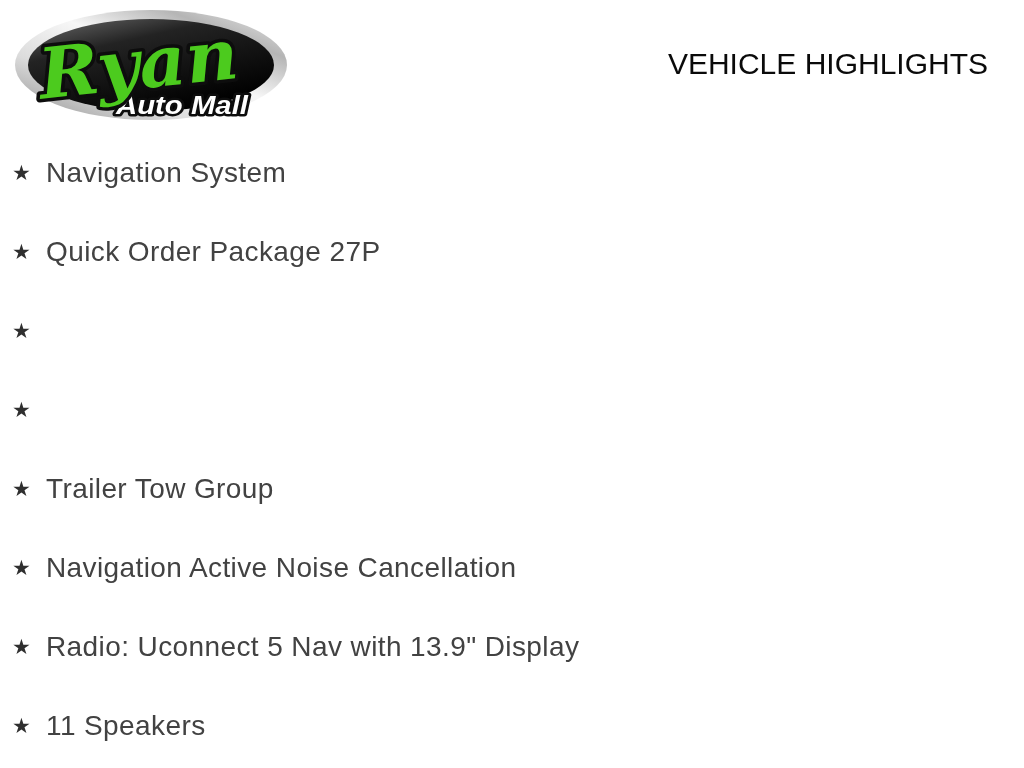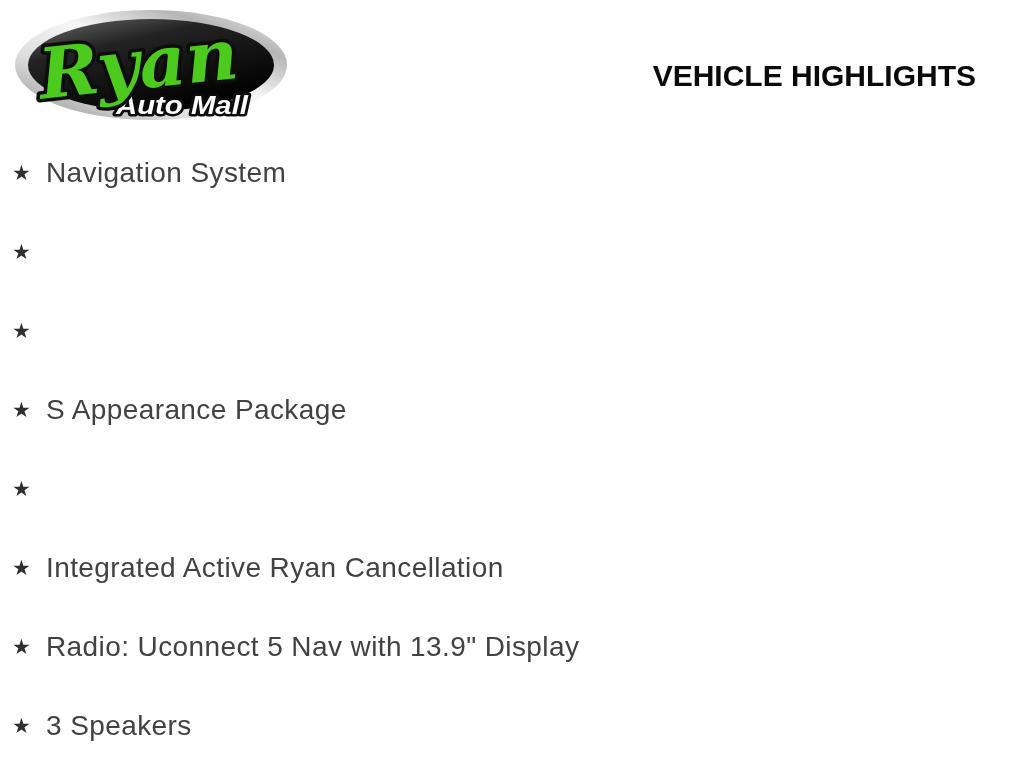--- a/index.html
+++ b/index.html
@@ -21,24 +21,24 @@
     position: absolute;
     left: 12px;
     top: 6px;
     width: 280px;
     height: 118px;
   }
   .page-title {
     position: absolute;
     top: 49px;
     right: 36px;
-    margin: 12px;
+    margin: 0;
     font-size: 30px;
     line-height: 30px;
-    font-weight: bold;
+    font-weight: normal;
     color: #0a0a0a;
     white-space: nowrap;
   }
   ul.highlights {
     position: absolute;
     top: 133px;
     left: 0;
     right: 0;
     margin: 0;
     padding: 0 0 0 12px;
@@ -96,38 +96,39 @@
 
   <h1 class="page-title">VEHICLE HIGHLIGHTS</h1>
 
   <ul class="highlights">
       <li>
         <span class="star">★</span>
         <span class="txt">Navigation System</span>
       </li>
       <li>
         <span class="star">★</span>
+        <span class="txt">Quick Order Package 27P</span>
       </li>
       <li>
         <span class="star">★</span>
       </li>
       <li>
         <span class="star">★</span>
-        <span class="txt">S Appearance Package</span>
       </li>
       <li>
         <span class="star">★</span>
+        <span class="txt">Trailer Tow Group</span>
       </li>
       <li>
         <span class="star">★</span>
-        <span class="txt">Integrated Active Ryan Cancellation</span>
+        <span class="txt">Navigation Active Noise Cancellation</span>
       </li>
       <li>
         <span class="star">★</span>
         <span class="txt">Radio: Uconnect 5 Nav with 13.9" Display</span>
       </li>
       <li>
         <span class="star">★</span>
-        <span class="txt">3 Speakers</span>
+        <span class="txt">11 Speakers</span>
       </li>
     </ul>
 
 </div>
 
 </body></html>

